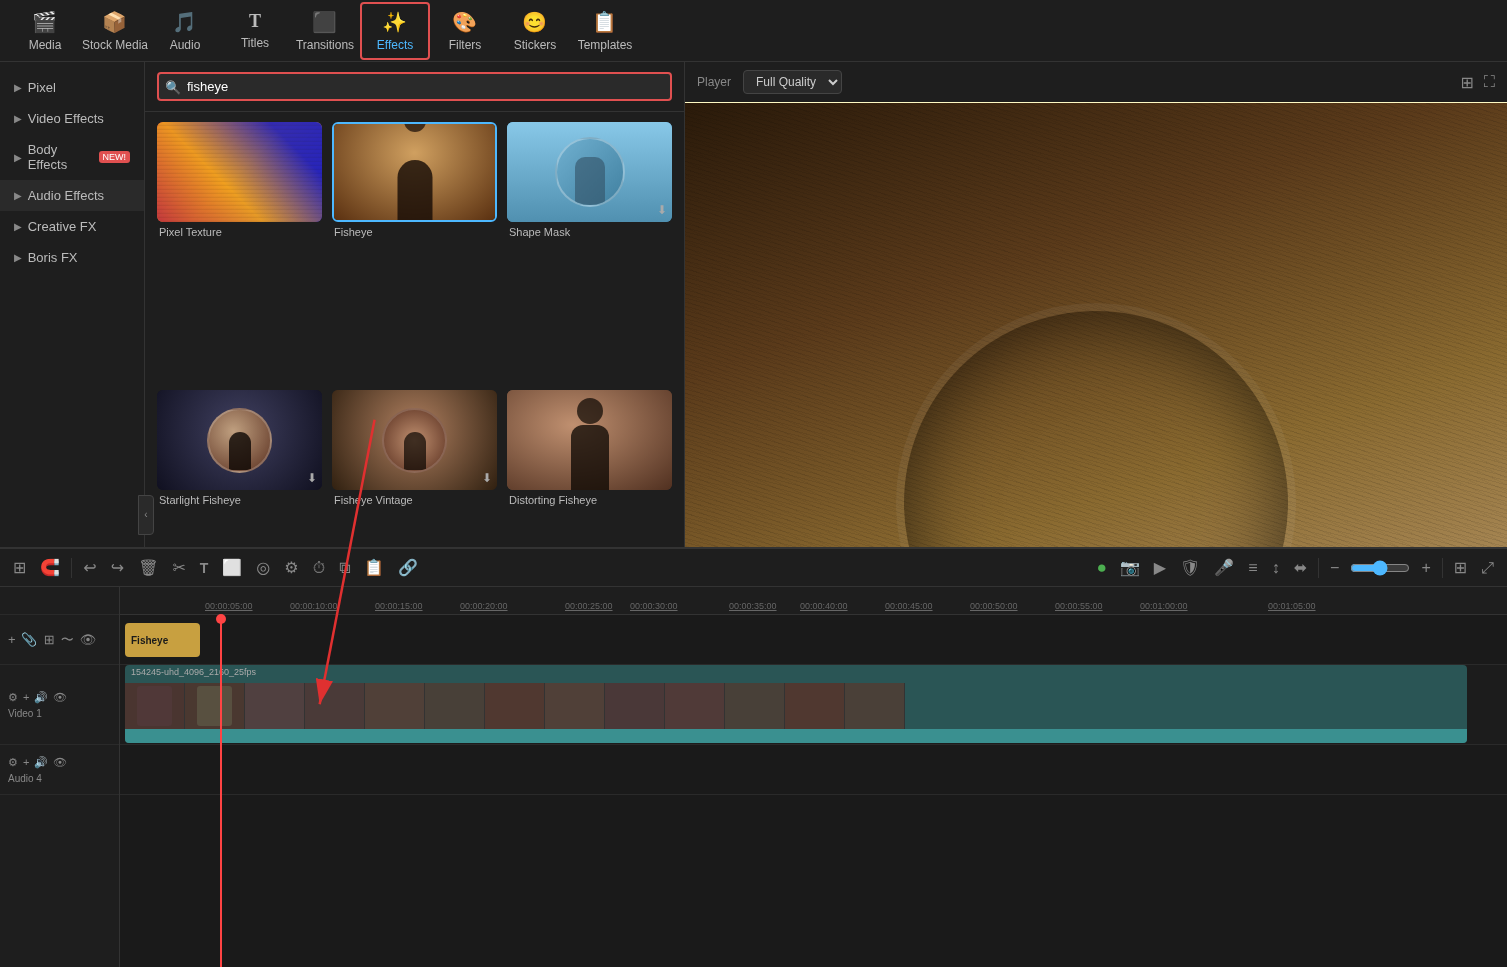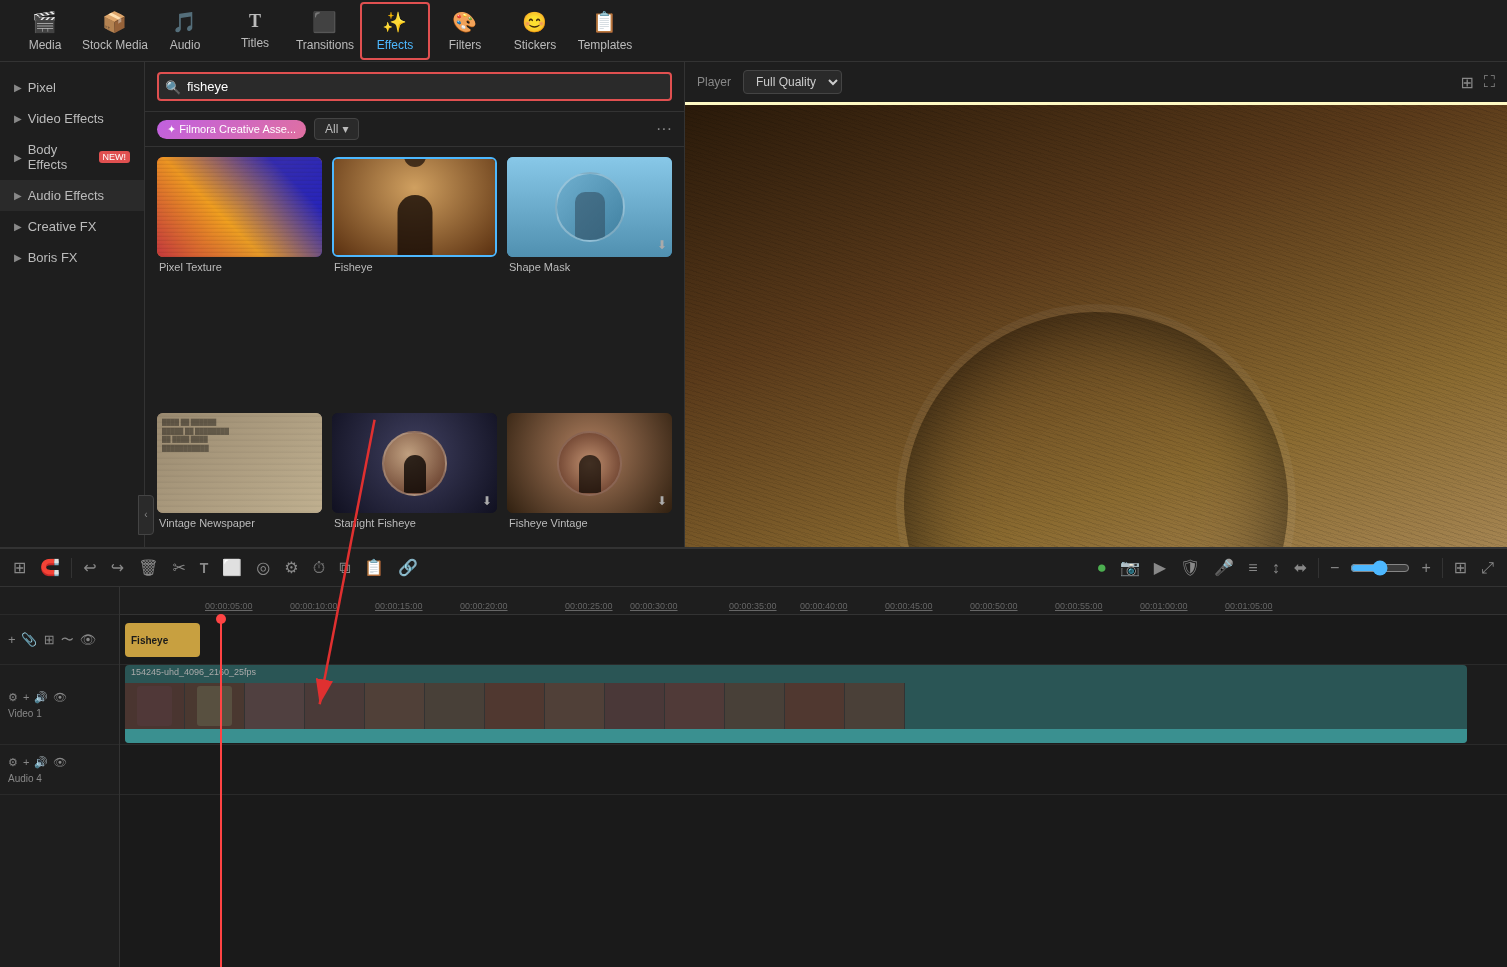--- a/index.html
+++ b/index.html
@@ -242,21 +242,21 @@
       background: #141414;
       display: flex;
       flex-direction: column;
     }
     .player-header {
       display: flex;
       align-items: center;
       background: #1e1e1e;
       padding: 8px 12px;
       gap: 12px;
-      border-bottom: 3px solid #fef9c3;
+      border-bottom: 1px solid #fef9c3;
     }
     .player-label {
       color: #888;
       font-size: 12px;
     }
     .quality-select {
       background: #2a2a2a;
       border: 1px solid #444;
       color: #ccc;
       padding: 3px 8px;
@@ -583,30 +583,20 @@
 
   <div class="content-panel">
 
     <div class="search-bar">
       <div class="search-input-wrapper">
         <span class="search-icon-inner">🔍</span>
         <input type="text" class="search-input" value="fisheye" style="">
       </div>
     </div>
 
-    <div class="filter-row">
-      <div class="asset-badge">
-        <span>✦ Filmora Creative Asse...</span>
-      </div>
-      <div class="filter-btn">
-        <span>All</span>
-        <span>▾</span>
-      </div>
-      <span class="more-btn">···</span>
-    </div>
 
     <div class="effects-grid">
 
       <div class="effect-item">
         <div class="effect-thumb thumb-pixel">
           <div style="width:100%;height:100%;background:linear-gradient(45deg,#c03040 0%,#f0a020 40%,#2020c0 80%);opacity:0.9;position:relative;">
             <div style="position:absolute;top:0;left:0;right:0;bottom:0;background:repeating-linear-gradient(0deg,rgba(0,0,0,0.1) 0px,transparent 2px,transparent 4px);"></div>
           </div>
         </div>
         <span class="effect-label">Pixel Texture</span>
@@ -627,32 +617,20 @@
           <div style="width:100%;height:100%;background:linear-gradient(180deg,#88c8e8 0%,#5090b0 100%);display:flex;align-items:center;justify-content:center;position:relative;">
             <div style="width:70px;height:70px;border-radius:50%;background:linear-gradient(135deg,#70b0d0,#4080a0);border:2px solid rgba(255,255,255,0.3);display:flex;align-items:center;justify-content:center;overflow:hidden;">
               <div style="width:30px;height:50px;background:rgba(50,80,100,0.6);border-radius:10px 10px 0 0;margin-top:20px;"></div>
             </div>
             <span style="position:absolute;bottom:5px;right:5px;color:#aaa;font-size:12px;">⬇</span>
           </div>
         </div>
         <span class="effect-label">Shape Mask</span>
       </div>
 
-      <div class="effect-item">
-        <div class="effect-thumb thumb-vintage">
-          <span class="badge-icon"><span class="pink-diamond"></span></span>
-          <div style="width:100%;height:100%;background:linear-gradient(135deg,#9a8a70,#c0b090);position:relative;overflow:hidden;">
-            <div style="position:absolute;top:0;left:0;right:0;bottom:0;background:repeating-linear-gradient(0deg,rgba(0,0,0,0.05) 0px,transparent 3px,transparent 6px);"></div>
-            <div style="position:absolute;top:5px;left:5px;right:5px;font-size:6px;color:rgba(0,0,0,0.4);line-height:1.4;">
-              ████ ██ ██████<br>█████ ██ ████████<br>██ ████ ████<br>███████████
-            </div>
-          </div>
-        </div>
-        <span class="effect-label">Vintage Newspaper</span>
-      </div>
 
       <div class="effect-item">
         <div class="effect-thumb thumb-starlight">
           <span class="badge-icon"><span class="pink-diamond"></span></span>
           <div style="width:100%;height:100%;background:radial-gradient(circle at 50% 40%,#404060,#101020);position:relative;overflow:hidden;display:flex;align-items:center;justify-content:center;">
             <div style="width:65px;height:65px;border-radius:50%;border:2px solid rgba(255,255,255,0.2);background:radial-gradient(circle at 40% 35%,#c0a080,#5a3020);overflow:hidden;">
               <div style="width:22px;height:38px;background:rgba(10,5,2,0.8);border-radius:11px 11px 0 0;margin:22px auto 0;"></div>
             </div>
             <span style="position:absolute;bottom:5px;right:5px;color:#aaa;font-size:12px;">⬇</span>
           </div>
@@ -864,21 +842,21 @@
         <div class="ruler-mark" style="left:255px;">00:00:15:00</div>
         <div class="ruler-mark" style="left:340px;">00:00:20:00</div>
         <div class="ruler-mark" style="left:445px;">00:00:25:00</div>
         <div class="ruler-mark" style="left:510px;">00:00:30:00</div>
         <div class="ruler-mark" style="left:609px;">00:00:35:00</div>
         <div class="ruler-mark" style="left:680px;">00:00:40:00</div>
         <div class="ruler-mark" style="left:765px;">00:00:45:00</div>
         <div class="ruler-mark" style="left:850px;">00:00:50:00</div>
         <div class="ruler-mark" style="left:935px;">00:00:55:00</div>
         <div class="ruler-mark" style="left:1020px;">00:01:00:00</div>
-        <div class="ruler-mark" style="left:1105px;">00:01:05:00</div>
+        <div class="ruler-mark" style="left:1148px;">00:01:05:00</div>
       </div>
 
       <div class="timeline-tracks">
 
         <div class="playhead">
           <div class="playhead-top"></div>
         </div>
 
         <div class="tl-track-row tall" style="height:50px;background:#1a1a1a;">
           <div class="effect-clip">

